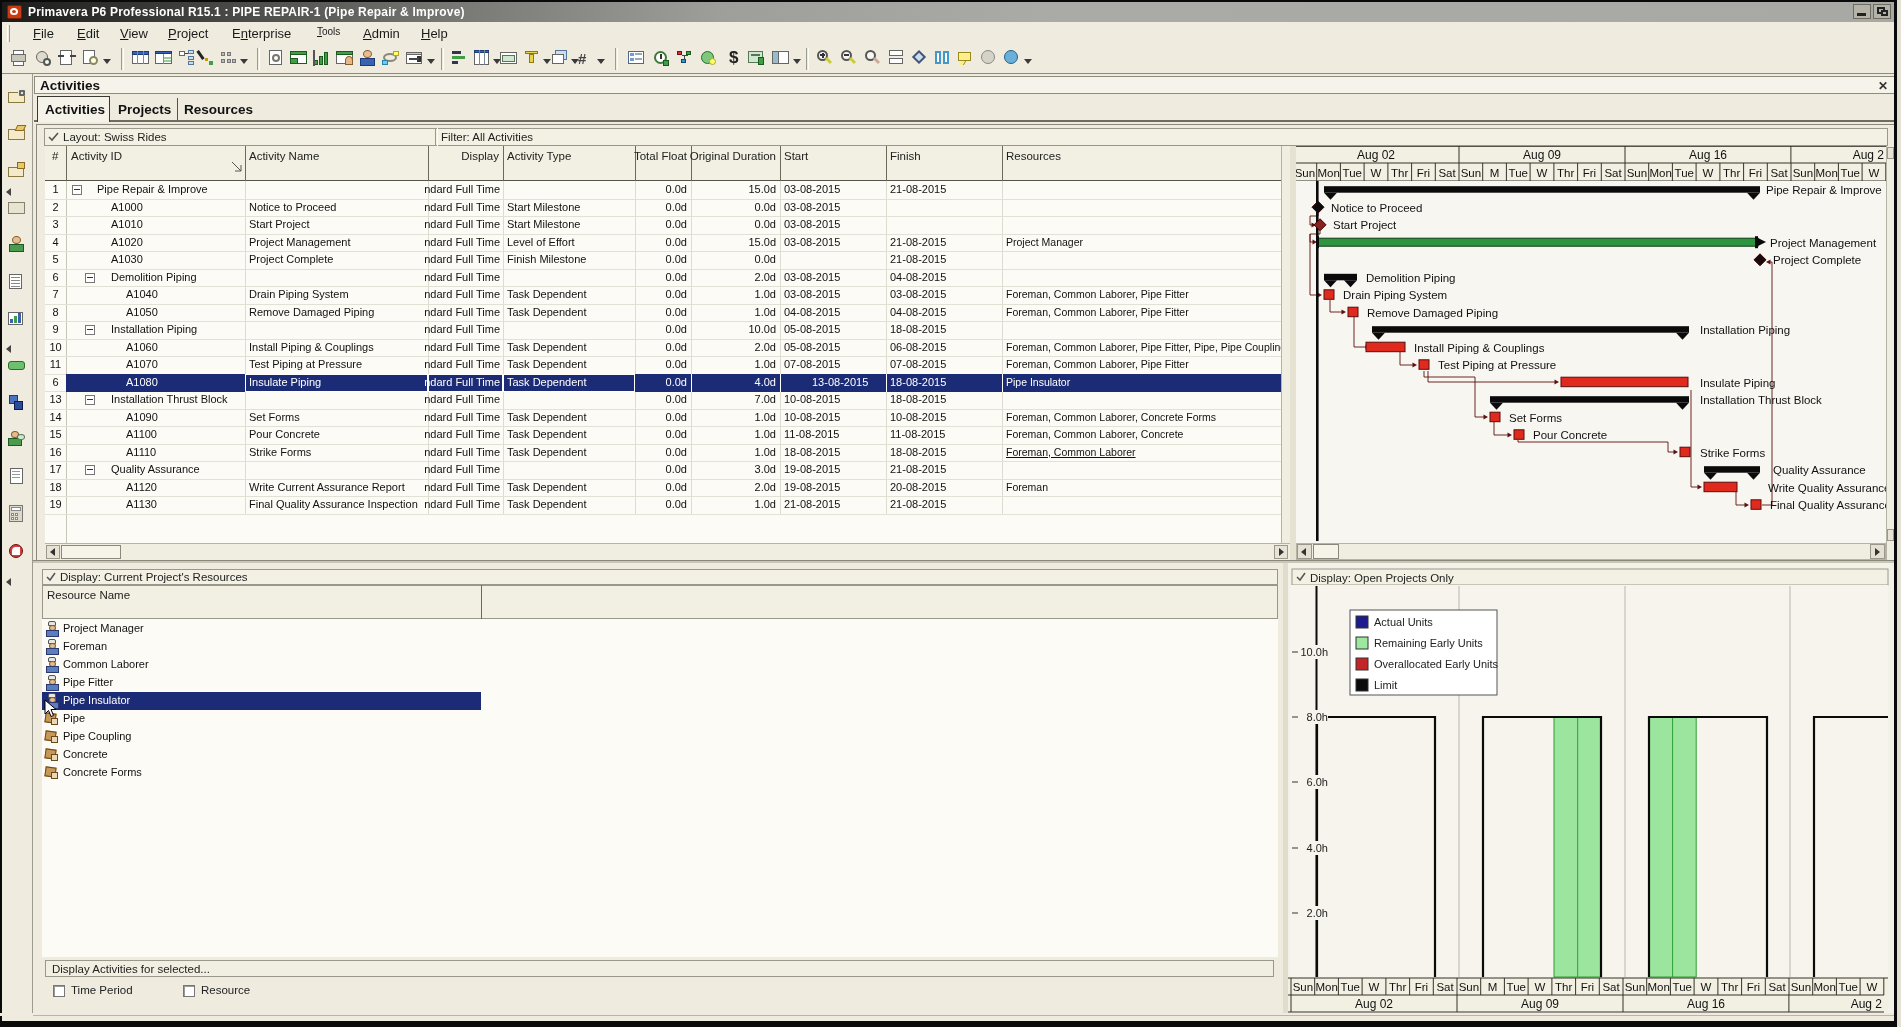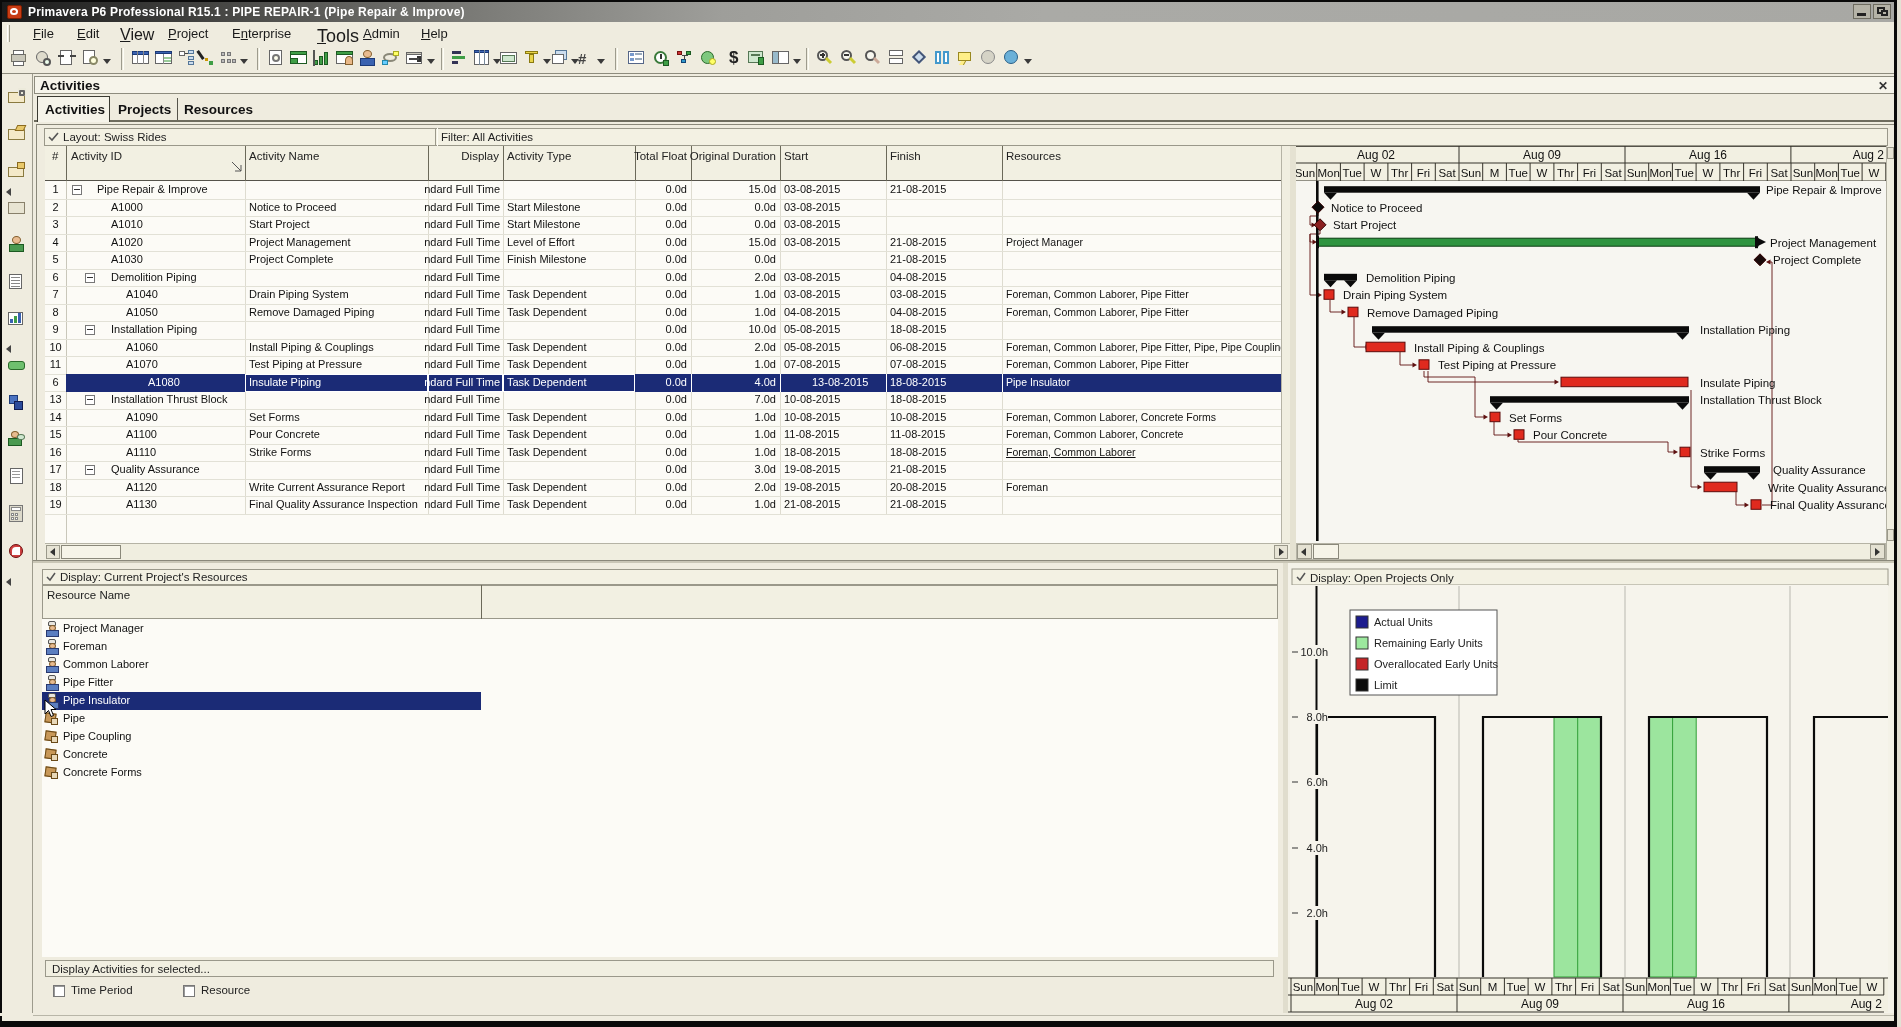--- a/index.html
+++ b/index.html
@@ -17,24 +17,24 @@
 <div class="a" style="left:28px;top:5px;font-size:12px;font-weight:bold;color:#fff;letter-spacing:.2px">Primavera P6 Professional R15.1 : PIPE REPAIR-1 (Pipe Repair &amp; Improve)</div>
 <div class="a" style="left:1853px;top:4px;width:18px;height:15px;background:#b5b3a7;border:1px solid #6e6c60"></div>
 <div class="a" style="left:1857px;top:13px;width:9px;height:3px;background:#222"></div>
 <div class="a" style="left:1873px;top:4px;width:18px;height:15px;background:#b5b3a7;border:1px solid #6e6c60"></div>
 <div class="a" style="left:1877px;top:7px;width:8px;height:7px;border:2px solid #222"></div>
 <div class="a" style="left:1881px;top:10px;width:7px;height:6px;border:2px solid #222;background:#b5b3a7"></div>
 <div class="a" style="left:2px;top:22px;width:1895px;height:23px;background:#efecdf"></div>
 <div class="a" style="left:7px;top:25px;width:3px;height:17px;border-left:1px solid #fff;border-right:1px solid #9d9b8d"></div>
 <div class="a" style="left:33px;top:26px;font-size:13px;color:#1a1a1a"><u>F</u>ile</div>
 <div class="a" style="left:77px;top:26px;font-size:13px;color:#1a1a1a"><u>E</u>dit</div>
-<div class="a" style="left:120px;top:26px;font-size:16px;color:#1a1a1a"><u>V</u>iew</div>
+<div class="a" style="left:120px;top:26px;font-size:13px;color:#1a1a1a"><u>V</u>iew</div>
 <div class="a" style="left:168px;top:26px;font-size:13px;color:#1a1a1a"><u>P</u>roject</div>
 <div class="a" style="left:232px;top:26px;font-size:13px;color:#1a1a1a">E<u>n</u>terprise</div>
-<div class="a" style="left:317px;top:26px;font-size:18px;color:#1a1a1a"><u>T</u>ools</div>
+<div class="a" style="left:317px;top:26px;font-size:10px;color:#1a1a1a"><u>T</u>ools</div>
 <div class="a" style="left:363px;top:26px;font-size:13px;color:#1a1a1a"><u>A</u>dmin</div>
 <div class="a" style="left:421px;top:26px;font-size:13px;color:#1a1a1a"><u>H</u>elp</div>
 <div class="a" style="left:2px;top:45px;width:1895px;height:29px;background:#efecdf;border-bottom:1px solid #8d8b7d"></div>
 <div class="a" style="left:578px;top:50px;font-size:15px;font-weight:bold;color:#444">#</div>
 <div class="a" style="left:729px;top:48px;font-size:17px;font-weight:bold;color:#222">$</div>
 <div class="a" style="left:985px;top:51px;font-size:12px;font-weight:bold;color:#666">?</div>
 <div class="a" style="left:1008px;top:51px;font-size:12px;font-weight:bold;color:#113">?</div>
 <div class="a" style="left:10px;top:49px;width:18px;height:18px">
     <div class="a" style="left:1px;top:5px;width:15px;height:8px;background:#c9c7ba;border:1px solid #777568"></div>
     <div class="a" style="left:3px;top:1px;width:11px;height:5px;background:#fff;border:1px solid #666"></div>
@@ -477,21 +477,21 @@
 <div class="a" style="left:45px;top:391.0px;width:1245px;height:1px;background:#e2e1d6"></div>
 <div class="a" style="left:66px;top:373.5px;width:1224px;height:18px;background:#1b2b76"></div>
 <div class="a" style="left:245px;top:373.5px;width:183px;height:18px;border:1px solid #fff"></div>
 <div class="a" style="left:428px;top:373.5px;width:75px;height:18px;border:1px solid #fff"></div>
 <div class="a" style="left:503px;top:373.5px;width:132px;height:18px;border:1px solid #fff"></div>
 <div class="a" style="left:691px;top:373.5px;width:1px;height:18px;background:#fff"></div>
 <div class="a" style="left:780px;top:373.5px;width:1px;height:18px;background:#fff"></div>
 <div class="a" style="left:886px;top:373.5px;width:1px;height:18px;background:#fff"></div>
 <div class="a" style="left:1002px;top:373.5px;width:1px;height:18px;background:#fff"></div>
 <div class="cell" style="left:45px;top:373.5px;width:21px;color:#111;text-align:center;">6</div>
-<div class="cell" style="left:126px;top:373.5px;width:130px;color:#fff;margin-left:22px;">A1080</div>
+<div class="cell" style="left:126px;top:373.5px;width:130px;color:#fff;">A1080</div>
 <div class="cell" style="left:249px;top:373.5px;width:176px;color:#fff;">Insulate Piping</div>
 <div class="cell" style="left:408px;top:373.5px;width:92px;color:#fff;text-align:right;">ndard Full Time</div>
 <div class="cell" style="left:507px;top:373.5px;width:125px;color:#fff;">Task Dependent</div>
 <div class="cell" style="left:607px;top:373.5px;width:80px;color:#fff;text-align:right;">0.0d</div>
 <div class="cell" style="left:696px;top:373.5px;width:80px;color:#fff;text-align:right;">4.0d</div>
 <div class="cell" style="left:784px;top:373.5px;width:100px;color:#fff;margin-left:28px;">13-08-2015</div>
 <div class="cell" style="left:890px;top:373.5px;width:108px;color:#fff;">18-08-2015</div>
 <div class="cell" style="left:1006px;top:373.5px;width:283px;color:#fff;font-size:10.5px;">Pipe Insulator</div>
 <div class="a" style="left:45px;top:408.5px;width:1245px;height:1px;background:#e2e1d6"></div>
 <div class="cell" style="left:45px;top:391.0px;width:21px;color:#111;text-align:center;">13</div>

